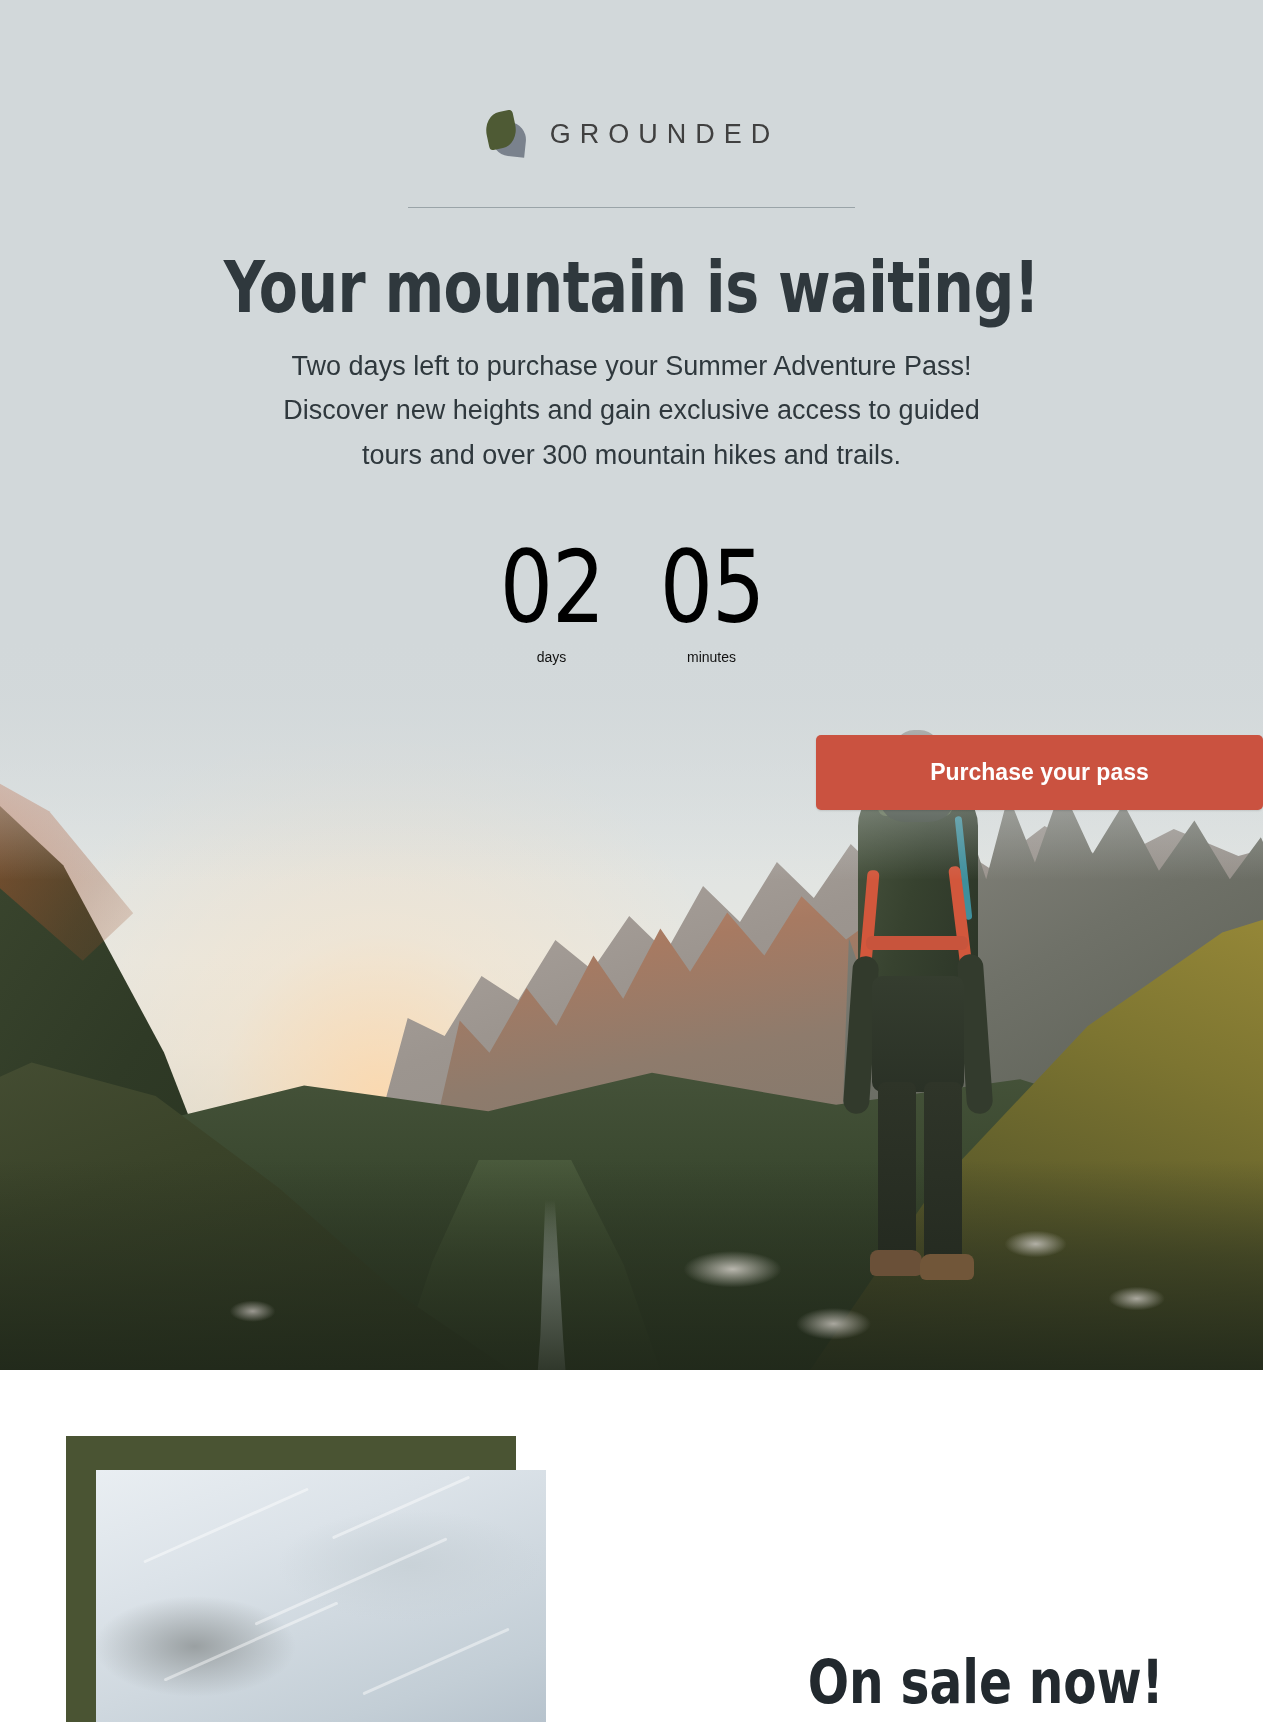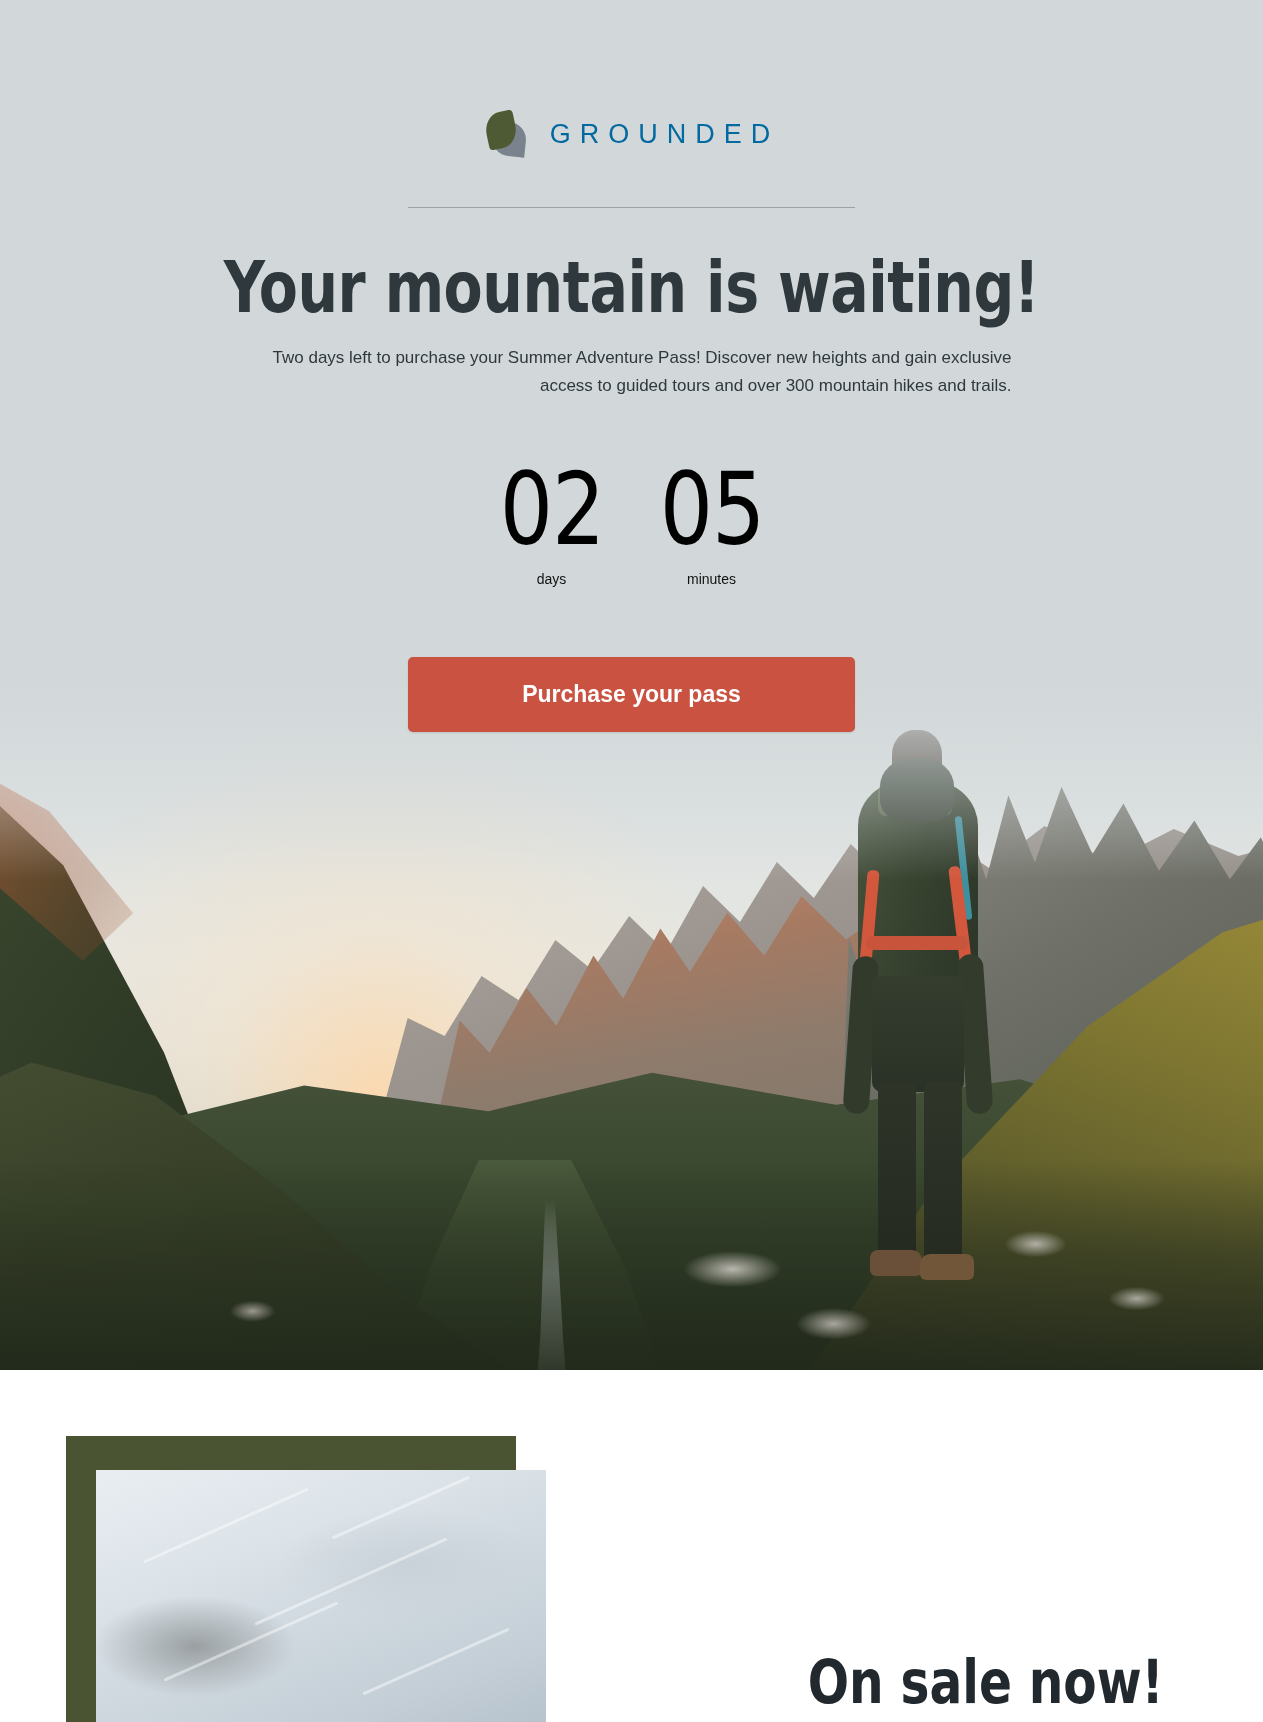--- a/index.html
+++ b/index.html
@@ -35,21 +35,21 @@
   }
   .logo-mark .leaf-front {
     position:absolute; left:2px; top:4px;
     width:30px; height:36px;
     background:#4e5a34;
     border-radius:56% 12% 56% 12%;
     transform:rotate(-12deg);
   }
   .brand-name {
     font-size:27px; letter-spacing:9px; font-weight:400;
-    color:#0369a1;
+    color:#404040;
   }
 
   .divider {
     position:relative; z-index:5;
     width:447px; height:1px;
     background:#9aa4a8;
     margin:47px auto 0;
   }
 
   
@@ -61,22 +61,22 @@
     font-weight:bold;
     font-size:72px;
     line-height:1.05;
     letter-spacing:-0.5px;
     color:#2f383d;
     transform:scaleX(0.88);
   }
   .subcopy {
     position:relative; z-index:5;
     width:760px; margin:18px auto 0;
-    text-align:right;
-    font-size:17px; line-height:1.66;
+    text-align:center;
+    font-size:27px; line-height:1.66;
     color:#2f383d;
   }
 
   
   .countdown {
     position:relative; z-index:5;
     display:flex; justify-content:center; align-items:flex-start;
     gap:0px;
     margin-top:60px;
   }
@@ -88,21 +88,21 @@
     transform:scaleX(0.94);
   }
   .cd-label {
     margin-top:12px;
     font-size:14px; color:#111; font-weight:400;
   }
 
   
   .cta-wrap {
     position:relative; z-index:6;
-    display:flex; justify-content:center;
+    display:flex; justify-content:flex-end;
     margin-top:70px;
   }
   .cta-btn {
     background:#ca5240;
     color:#ffffff;
     font-size:23px; font-weight:bold;
     border:none; border-radius:5px;
     padding:24px 74px;
     min-width:447px;
     cursor:pointer;

